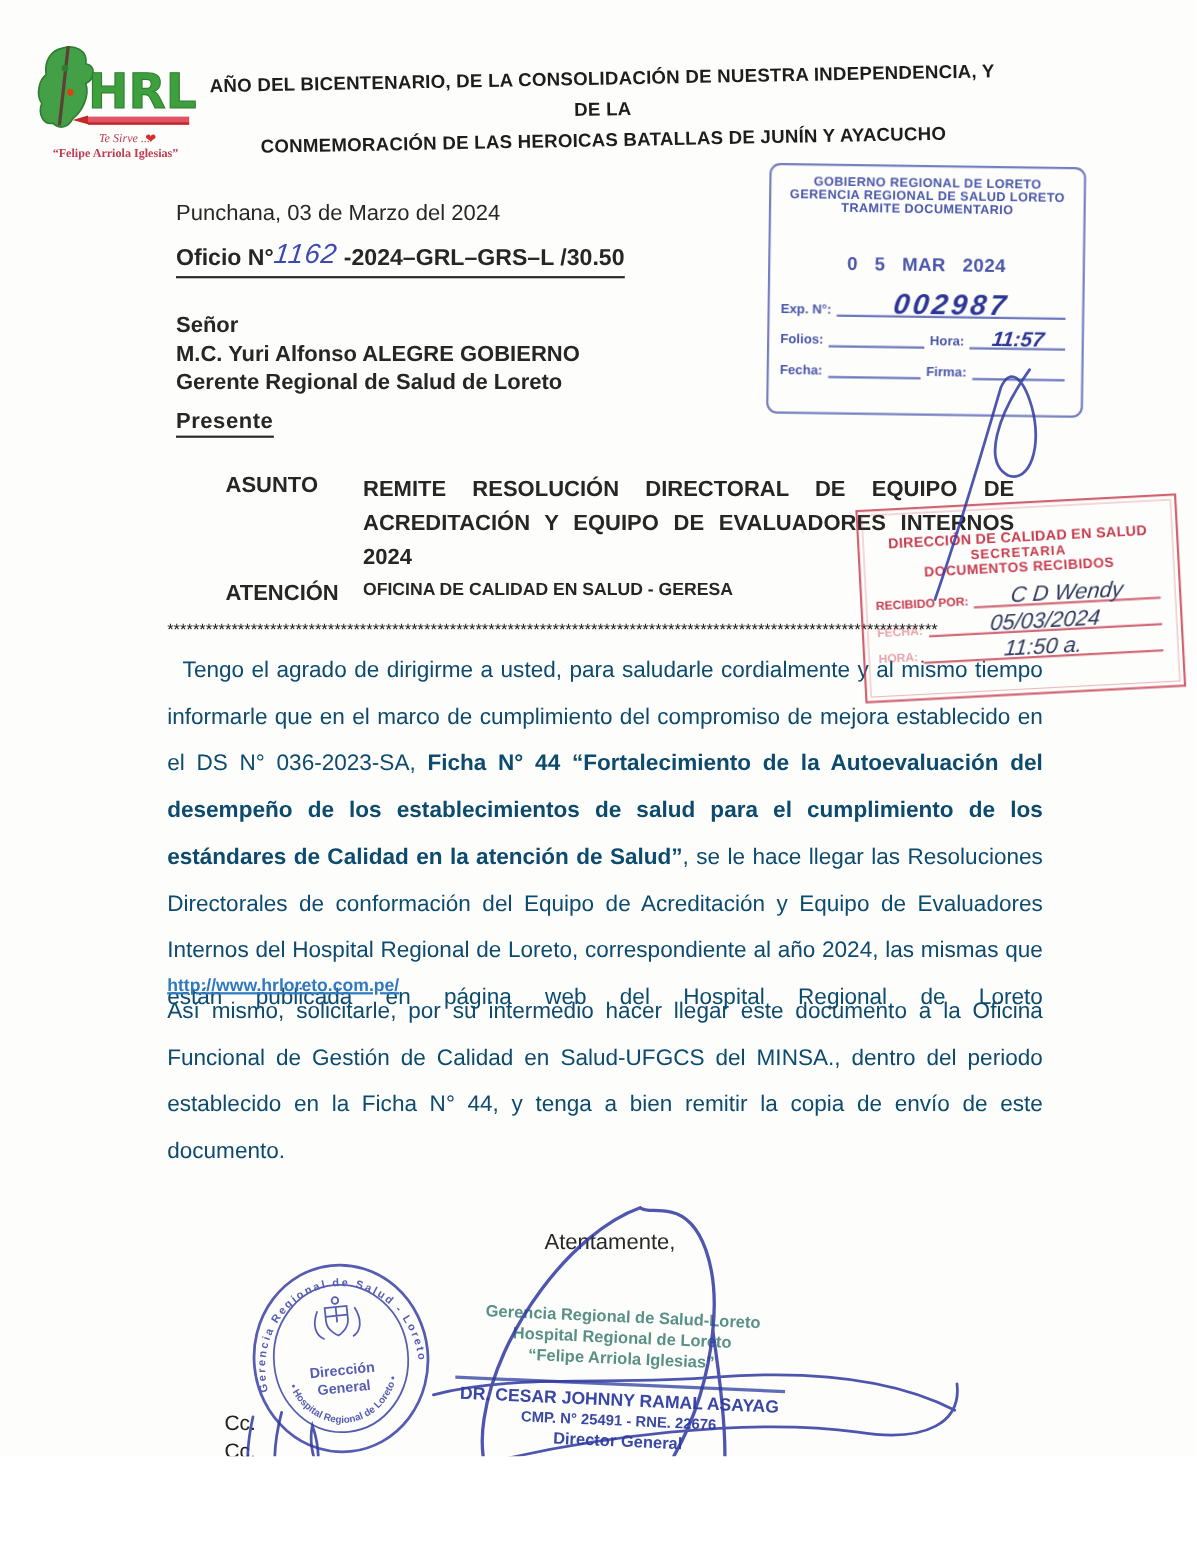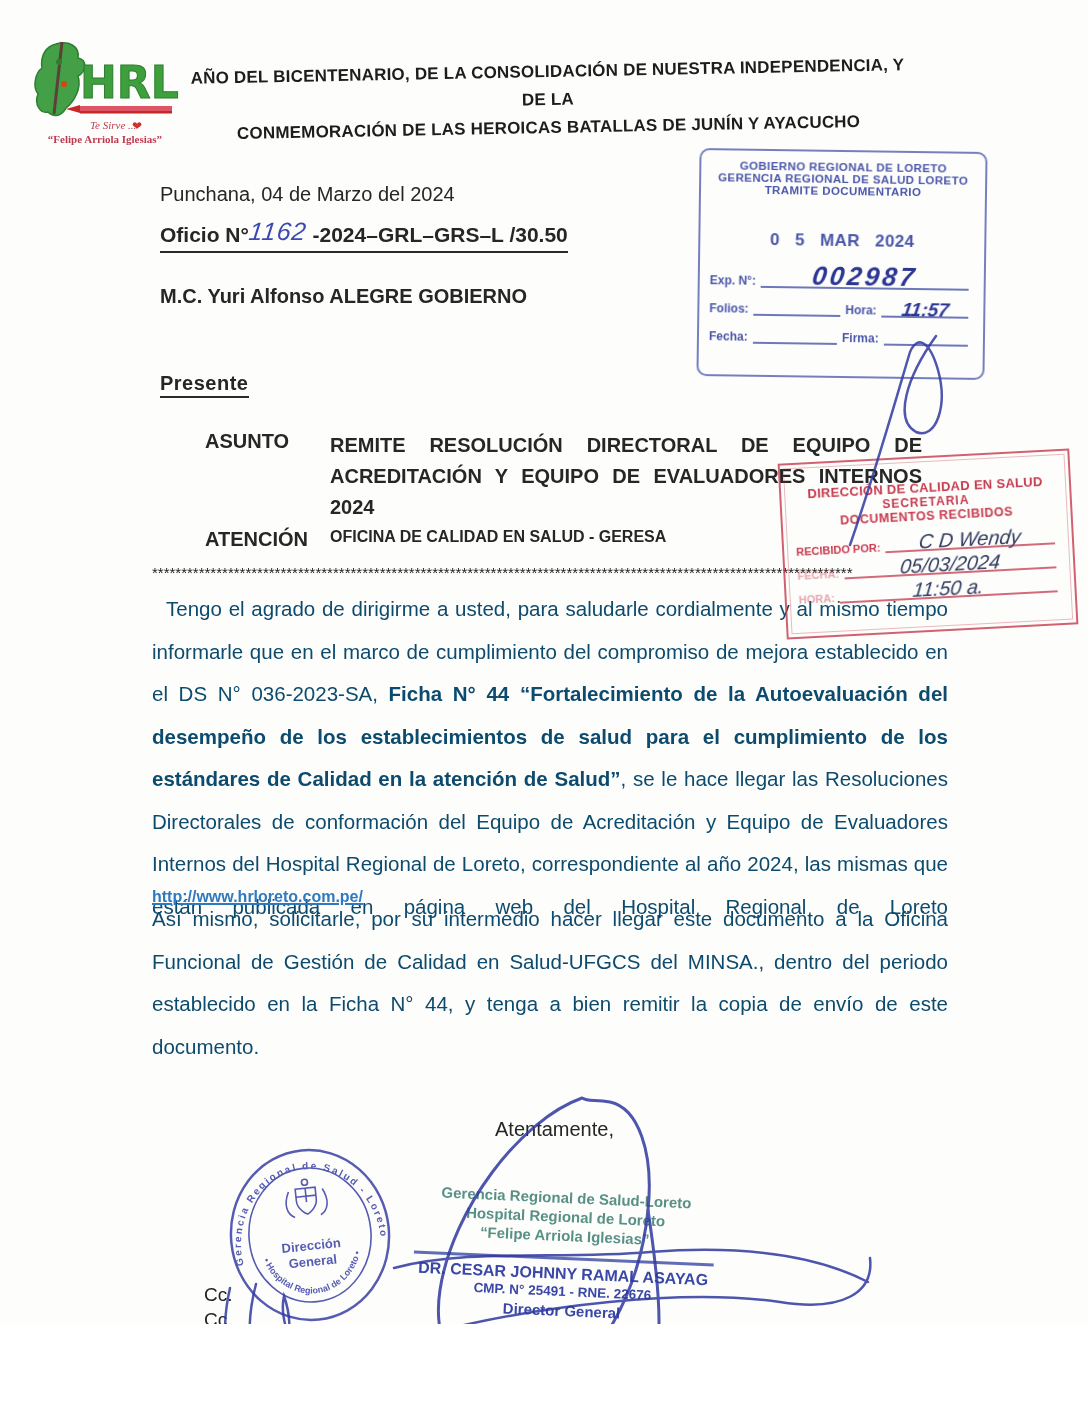--- a/index.html
+++ b/index.html
@@ -126,28 +126,30 @@
       </span>
     </div>
     <div class="trow r3">
       <span>Fecha:</span>
       <span class="tline"></span>
       <span>Firma:</span>
       <span class="tline"></span>
     </div>
   </div>
 
-  <div class="abs dateline">Punchana, 04 de Marzo del 2024</div>
+  <div class="abs dateline">Punchana, 03 de Marzo del 2024</div>
   <div class="abs oficio">
     <span>Oficio N°</span><span class="hand num">1162</span>
     <span>-2024–GRL–GRS–L /30.50</span>
   </div>
 
   <div class="abs addr">
+    <div>Señor</div>
     <div>M.C. Yuri Alfonso ALEGRE GOBIERNO</div>
+    <div>Gerente Regional de Salud de Loreto</div>
   </div>
   <div class="abs presente">Presente</div>
 
   <div class="abs as-label">ASUNTO</div>
   <div class="abs as-text">REMITE RESOLUCIÓN DIRECTORAL DE EQUIPO DE ACREDITACIÓN Y EQUIPO DE EVALUADORES INTERNOS 2024</div>
   <div class="abs at-label">ATENCIÓN</div>
   <div class="abs at-text">OFICINA DE CALIDAD EN SALUD - GERESA</div>
 
   <div class="abs calidad">
     <div class="c1">DIRECCIÓN DE CALIDAD EN SALUD</div>

